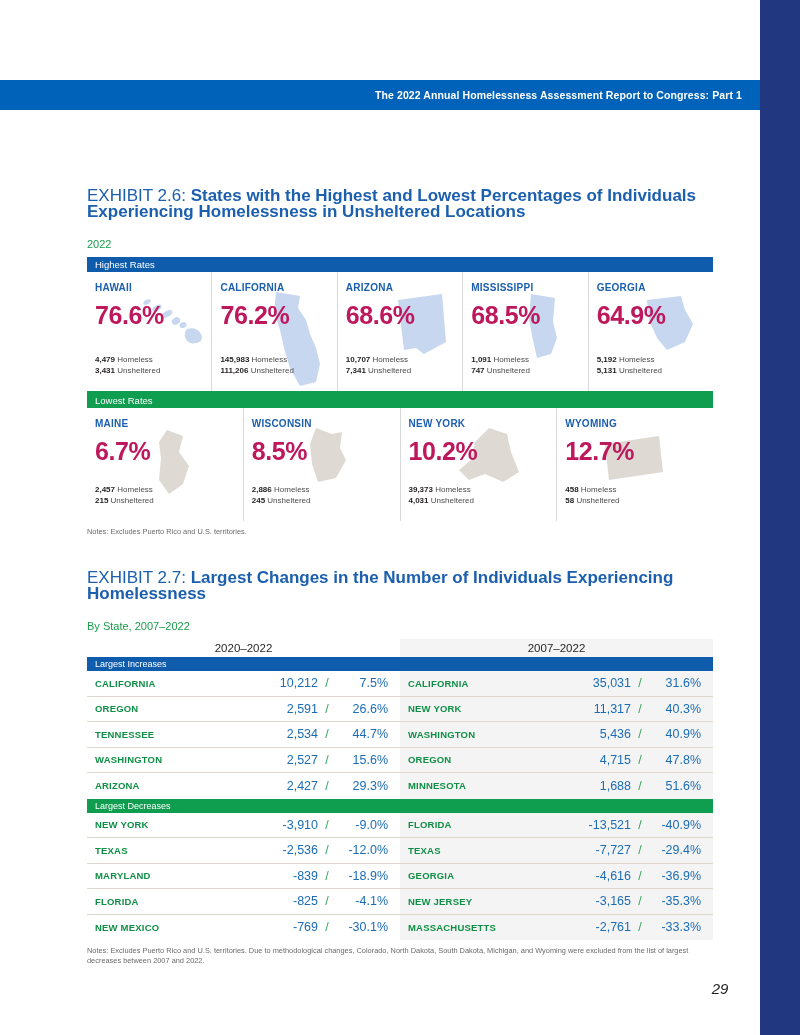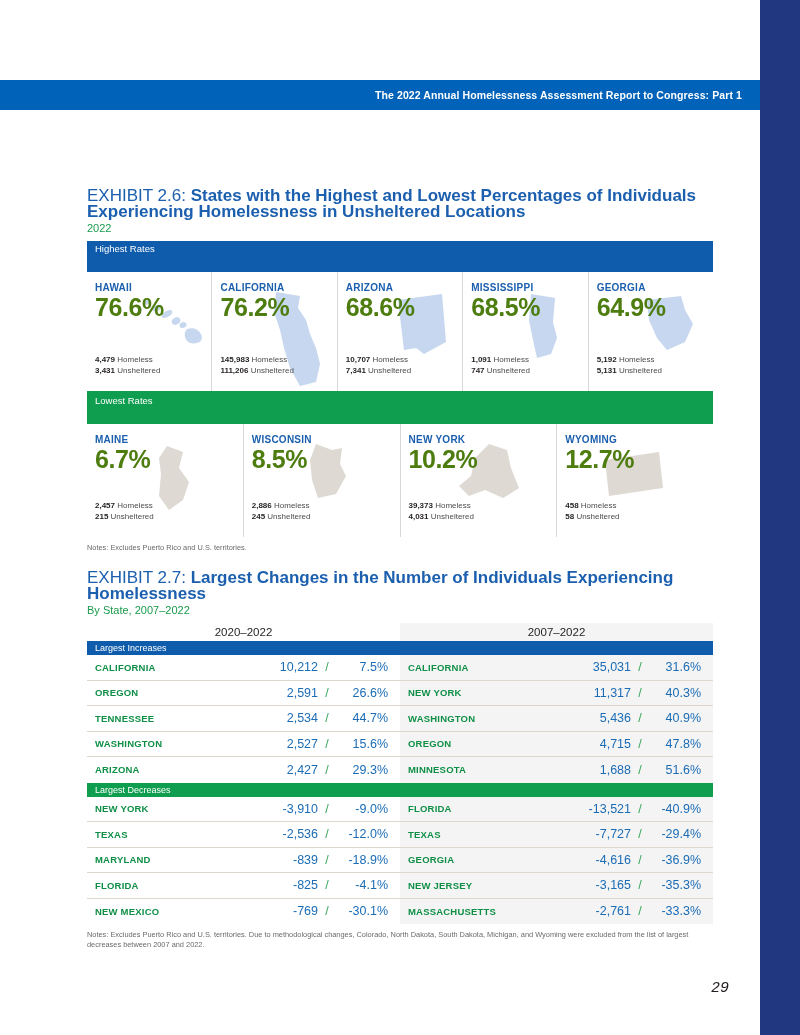--- a/index.html
+++ b/index.html
@@ -43,53 +43,53 @@
     letter-spacing: .1px;
     white-space: nowrap;
   }
 
   .page-number {
     position: absolute;
     left: 700px;
     top: 980px;
     width: 40px;
     text-align: center;
-    font-family: Liberation Mono, monospace;
+    font-family: Liberation Sans, sans-serif;
     font-style: italic;
     font-size: 15px;
     color: #231f20;
   }
 
   
   .exhibit-title {
     font-size: 17px;
     line-height: 15.5px;
     color: #1b5fae;
     font-weight: bold;
   }
   .exhibit-title .exlabel {
     font-weight: normal;
   }
   .exhibit-sub {
     font-size: 11px;
     line-height: 14px;
     color: #1a9b4c;
     font-weight: normal;
-    margin-top: 2px;
+    margin-top: 18px;
   }
 
   
   .ex26 {
     position: absolute;
     left: 87px;
     top: 188px;
     width: 626px;
   }
   .band {
-    height: 31px;
+    height: 15px;
     line-height: 15px;
     padding-left: 8px;
     color: #ffffff;
     font-size: 9.5px;
     box-sizing: border-box;
   }
   .band.blue { background: #0e5cab; }
   .band.green { background: #0f9d4f; }
 
   .cards {
@@ -113,24 +113,24 @@
 
   .card-state {
     font-size: 10px;
     font-weight: bold;
     color: #1b5fae;
     letter-spacing: .25px;
     position: relative;
     z-index: 3;
   }
   .card-pct {
-    margin-top: 0;
+    margin-top: 8px;
     font-size: 25px;
     font-weight: bold;
-    color: #4d7c0f;
+    color: #be185d;
     letter-spacing: -.4px;
     line-height: 28px;
     position: relative;
     z-index: 3;
   }
   .card-stats {
     position: absolute;
     left: 8px;
     bottom: 15px;
     font-size: 8px;

